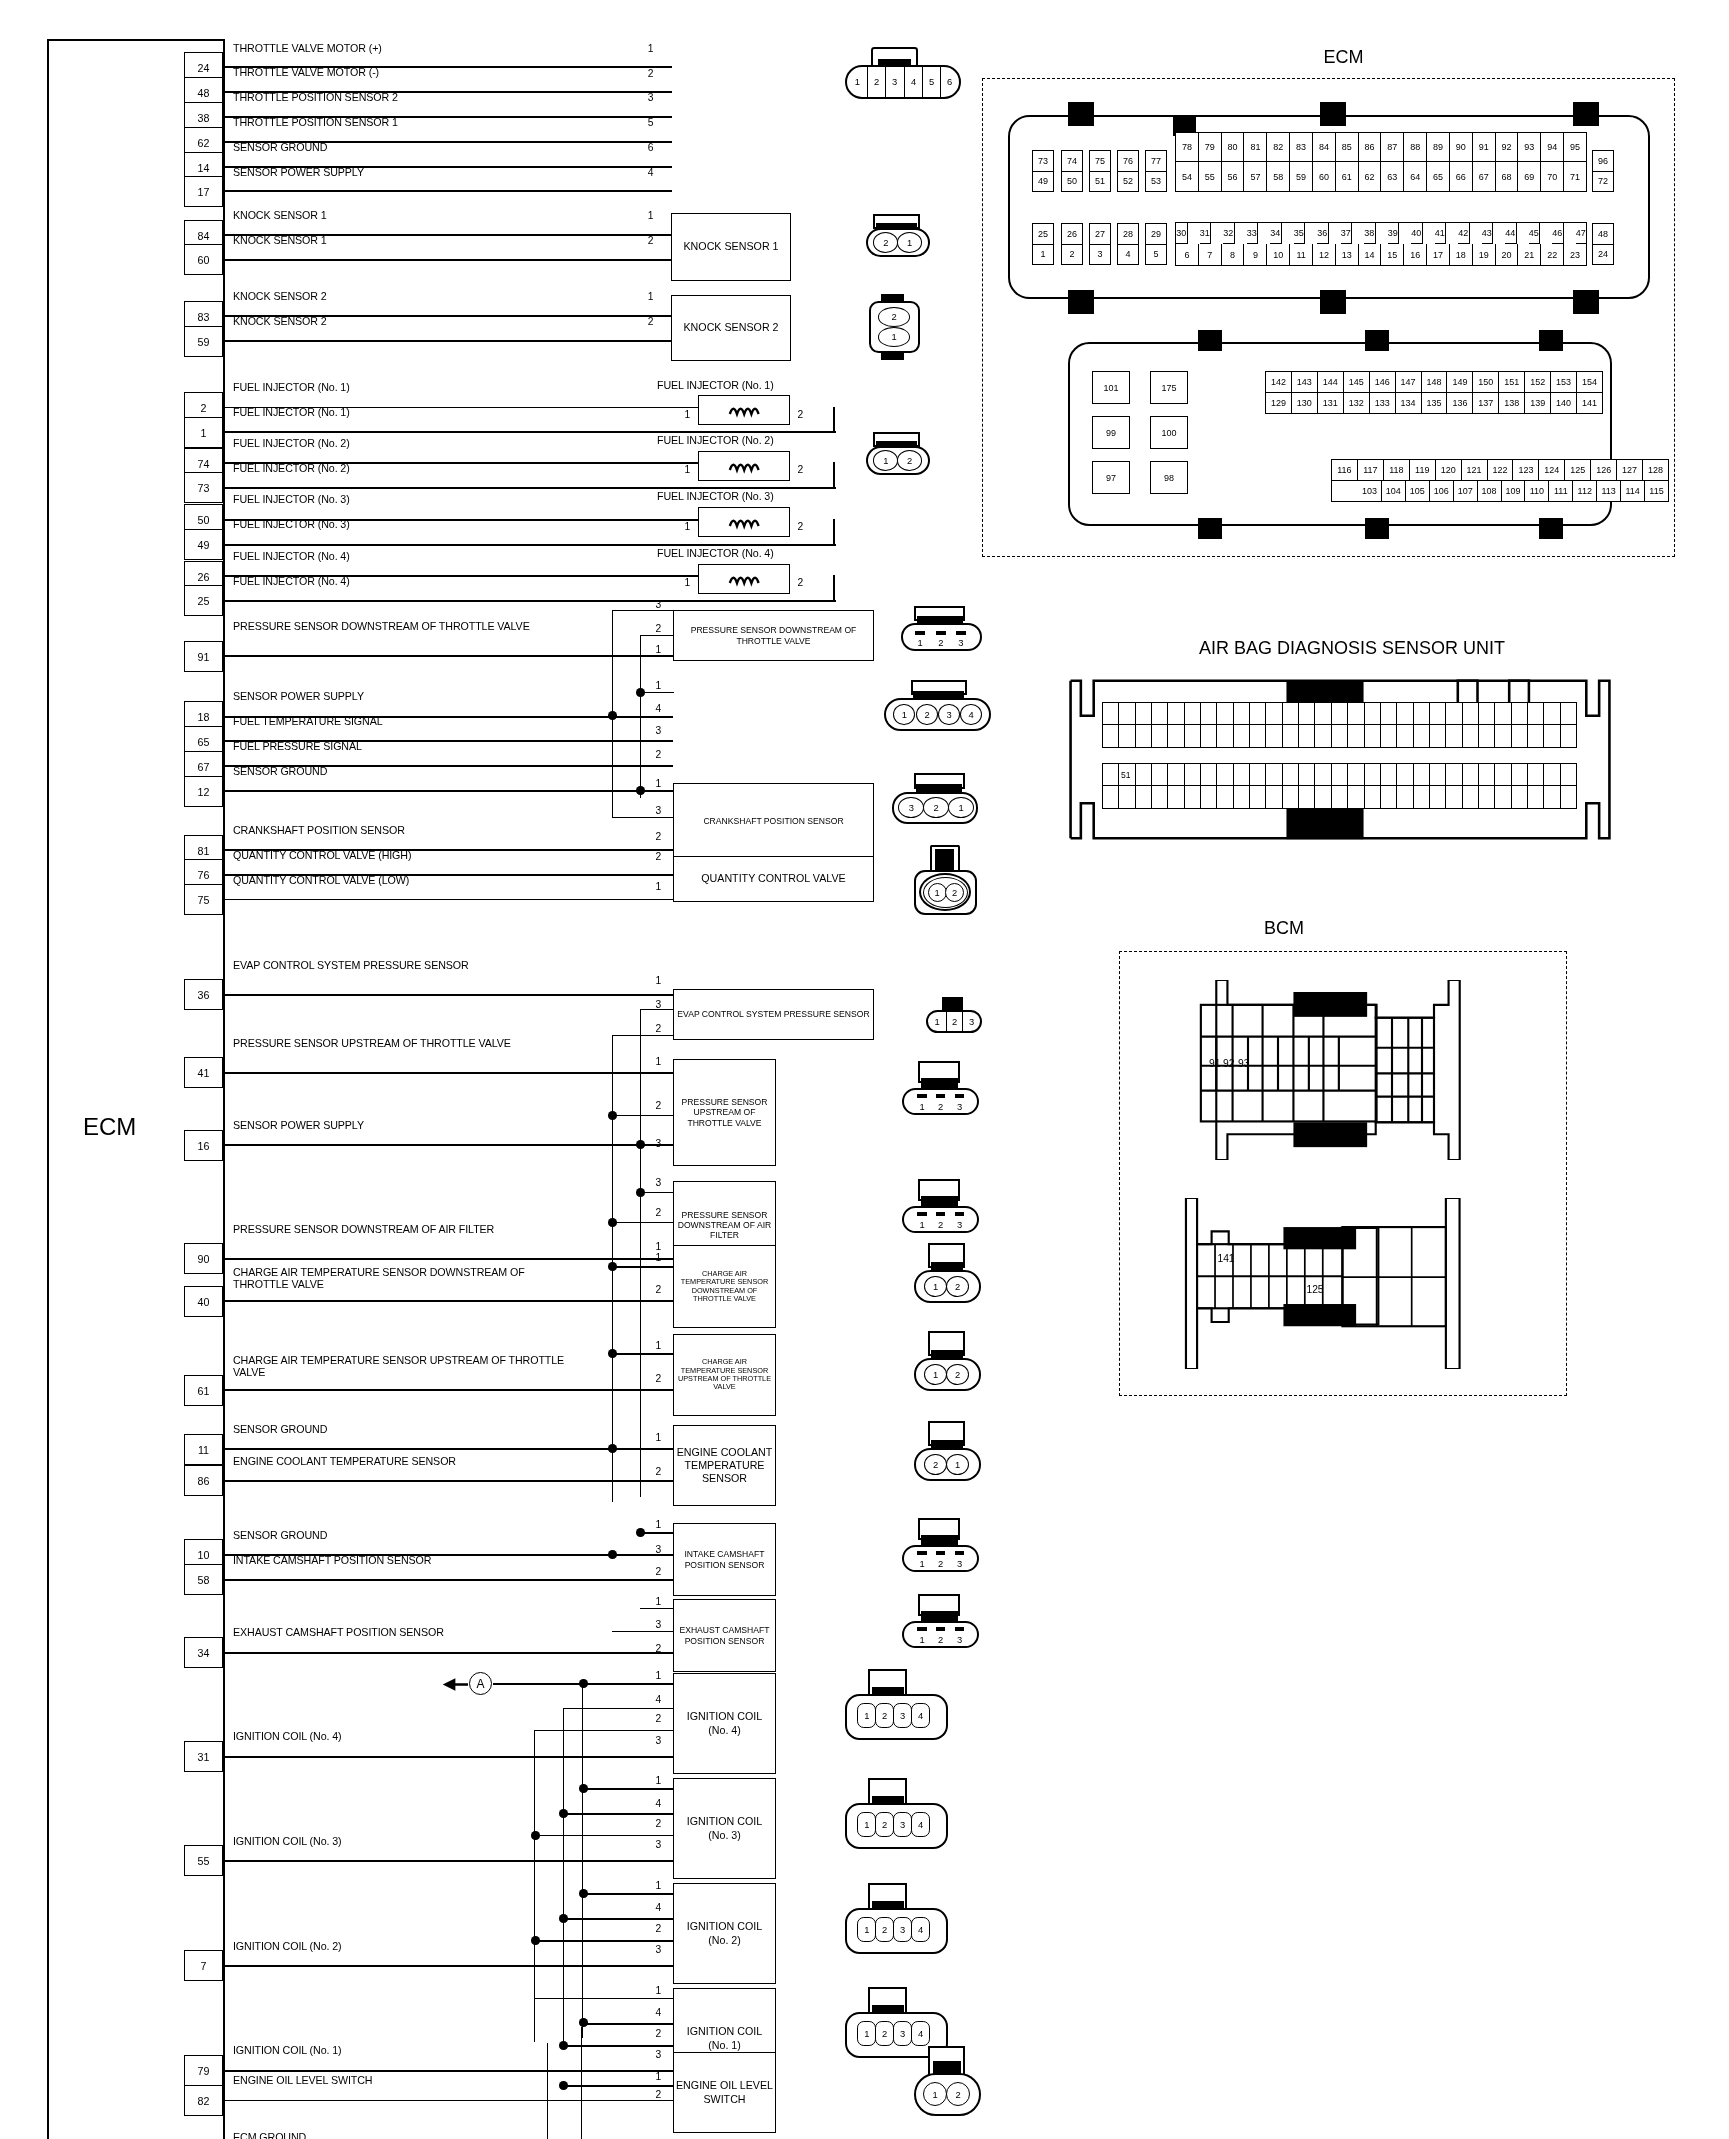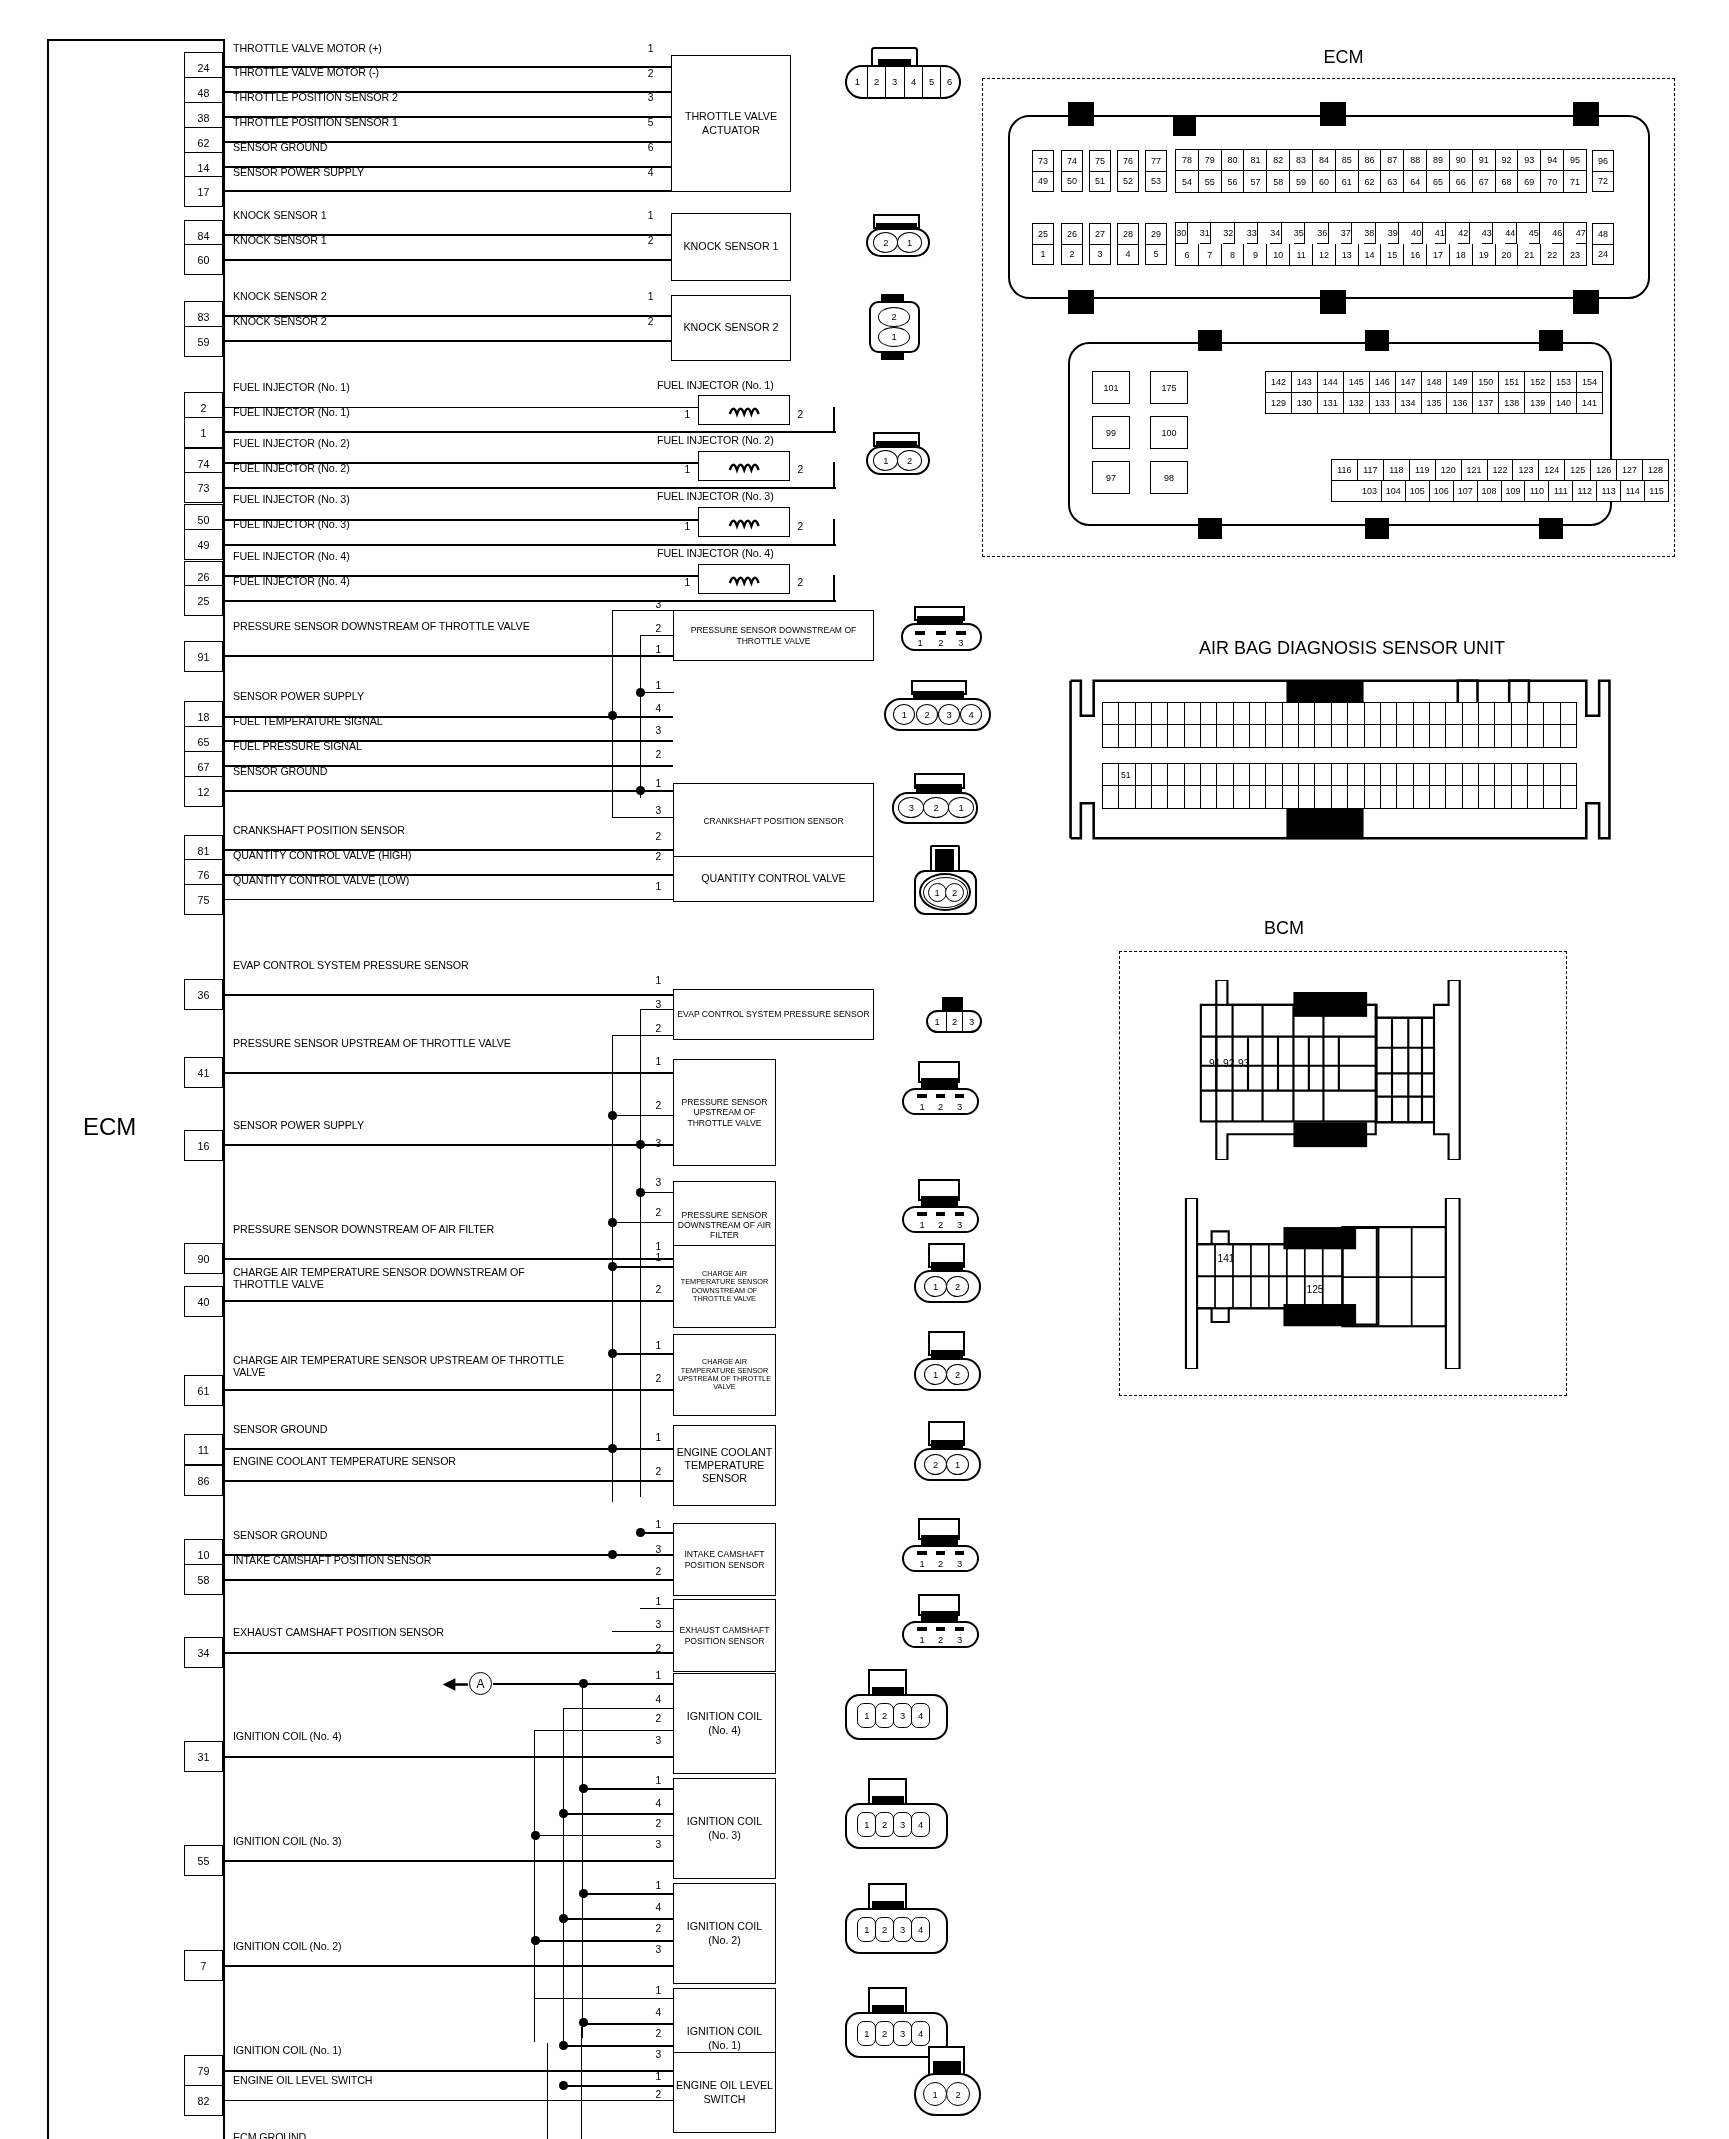--- a/index.html
+++ b/index.html
@@ -276,21 +276,20 @@
   <div class="pinbox" style="left:184px;top:152px">14</div>
   <div class="lbl" style="left:233px;top:141px">SENSOR GROUND</div>
   <div class="wire" style="left:223px;top:166px;width:449px"></div>
   <div class="num" style="left:642px;top:142px;width:17px">6</div>
 
   <div class="pinbox" style="left:184px;top:176px">17</div>
   <div class="lbl" style="left:233px;top:166px">SENSOR POWER SUPPLY</div>
   <div class="wire" style="left:223px;top:190px;width:449px"></div>
   <div class="num" style="left:642px;top:167px;width:17px">4</div>
 
-  <div class="comp" style="left:671px;top:55px;width:120px;height:137px">THROTTLE VALVE ACTUATOR</div>
 
   <div class="plug" style="left:845px;top:47px;width:124px;height:81px">
     <div class="lock" style="left:26px;top:0;width:47px;height:20.5px;border-radius:3.4px"></div>
     <div class="lockfill" style="left:33px;top:12px;width:33px;height:10.3px"></div>
     <div class="body" style="left:0;top:18px;width:116px;height:34px;border-radius:18px"></div>
     <div class="cav" style="left:3.4px;top:19.7px;width:18px;height:30px">1</div>
     <div class="cav" style="left:22px;top:19.7px;width:18px;height:30px;border-left:1.3px solid #000">2</div>
     <div class="cav" style="left:40px;top:19.7px;width:18px;height:30px;border-left:1.3px solid #000">3</div>
     <div class="cav" style="left:59px;top:19.7px;width:18px;height:30px;border-left:1.3px solid #000">4</div>
     <div class="cav" style="left:77px;top:19.7px;width:18px;height:30px;border-left:1.3px solid #000">5</div>
@@ -863,21 +862,21 @@
   </div>
   <div class="pinpair" style="left:1117px;top:150px;width:22px;height:42px">
     <div>76</div>
     <div>52</div>
   </div>
   <div class="pinpair" style="left:1145px;top:150px;width:22px;height:42px">
     <div>77</div>
     <div>53</div>
   </div>
 
-  <div class="pingrid" id="grid-1" style="left:1175px;top:149px;width:412px;height:44px">
+  <div class="pingrid" id="grid-1" style="left:1175px;top:132px;width:412px;height:60px">
       <div class="pinrow" style="flex: 1 1 0%;">
         <div class="pincell" style="flex: 1 1 0%;">78</div>
         <div class="pincell" style="flex: 1 1 0%;">79</div>
         <div class="pincell" style="flex: 1 1 0%;">80</div>
         <div class="pincell" style="flex: 1 1 0%;">81</div>
         <div class="pincell" style="flex: 1 1 0%;">82</div>
         <div class="pincell" style="flex: 1 1 0%;">83</div>
         <div class="pincell" style="flex: 1 1 0%;">84</div>
         <div class="pincell" style="flex: 1 1 0%;">85</div>
         <div class="pincell" style="flex: 1 1 0%;">86</div>

